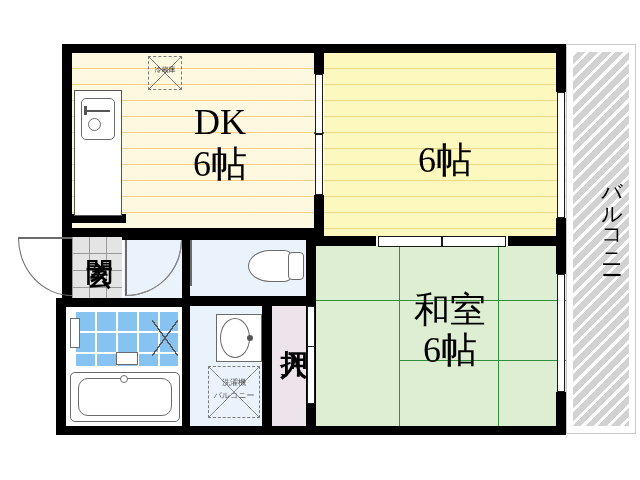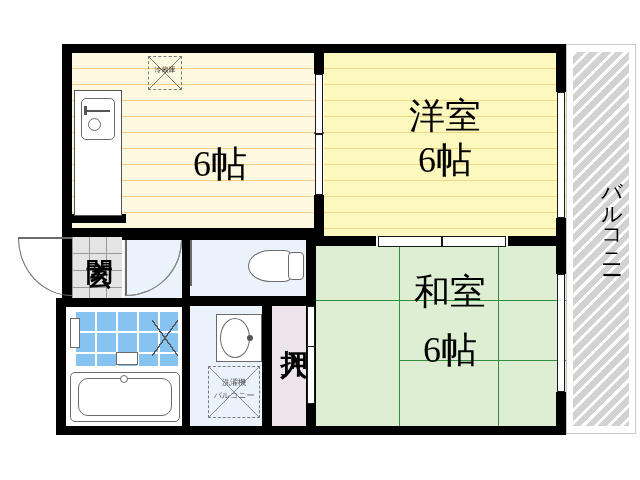--- a/index.html
+++ b/index.html
@@ -265,25 +265,25 @@
   <div class="abs fixture" style="left:116px; top:352px; width:22px; height:13px;"></div>
   <div class="abs" style="left:152px; top:320px; width:26px; height:36px;
               background:linear-gradient(to bottom right, transparent calc(50% - 0.7px), #555 calc(50% - 0.7px), #555 calc(50% + 0.7px), transparent calc(50% + 0.7px));"></div>
   <div class="abs" style="left:152px; top:320px; width:26px; height:36px;
               background:linear-gradient(to top right, transparent calc(50% - 0.7px), #555 calc(50% - 0.7px), #555 calc(50% + 0.7px), transparent calc(50% + 0.7px));"></div>
 
   <div class="abs fixture" style="left:70px; top:372px; width:110px; height:50px; border-radius:5px;"></div>
   <div class="abs fixture" style="left:78px; top:378px; width:94px; height:38px; border-radius:10px;"></div>
   <div class="abs fixture" style="left:120px; top:375px; width:8px; height:8px; border-radius:50%;"></div>
 
+  <div class="abs room-label lbl-main" style="left:150px; top:104px; width:140px; font-size:36px;">DK</div>
   <div class="abs room-label lbl-sub" style="left:150px; top:146px; width:140px; font-size:36px;">6帖</div>
 
-  <div class="abs room-label lbl-main" style="left:375px; top:98px; width:140px; font-size:36px;">洋室</div>
   <div class="abs room-label lbl-sub" style="left:375px; top:142px; width:140px; font-size:36px;">6帖</div>
 
-  <div class="abs room-label lbl-main" style="left:380px; top:277px; width:140px; font-size:36px;font-family:Liberation Mono, monospace;">和室</div>
+  <div class="abs room-label lbl-main" style="left:380px; top:292px; width:140px; font-size:36px;">和室</div>
   <div class="abs room-label lbl-sub" style="left:380px; top:332px; width:140px; font-size:36px;">6帖</div>
 
   <div class="abs lbl-vert" style="left:82px; top:240px; width:30px; font-size:26px; font-weight:700;">玄関</div>
 
   <div class="abs lbl-vert" style="left:277px; top:328px; width:30px; font-size:27px; font-weight:700;">押入</div>
 
 </div>
 
 </body></html>

